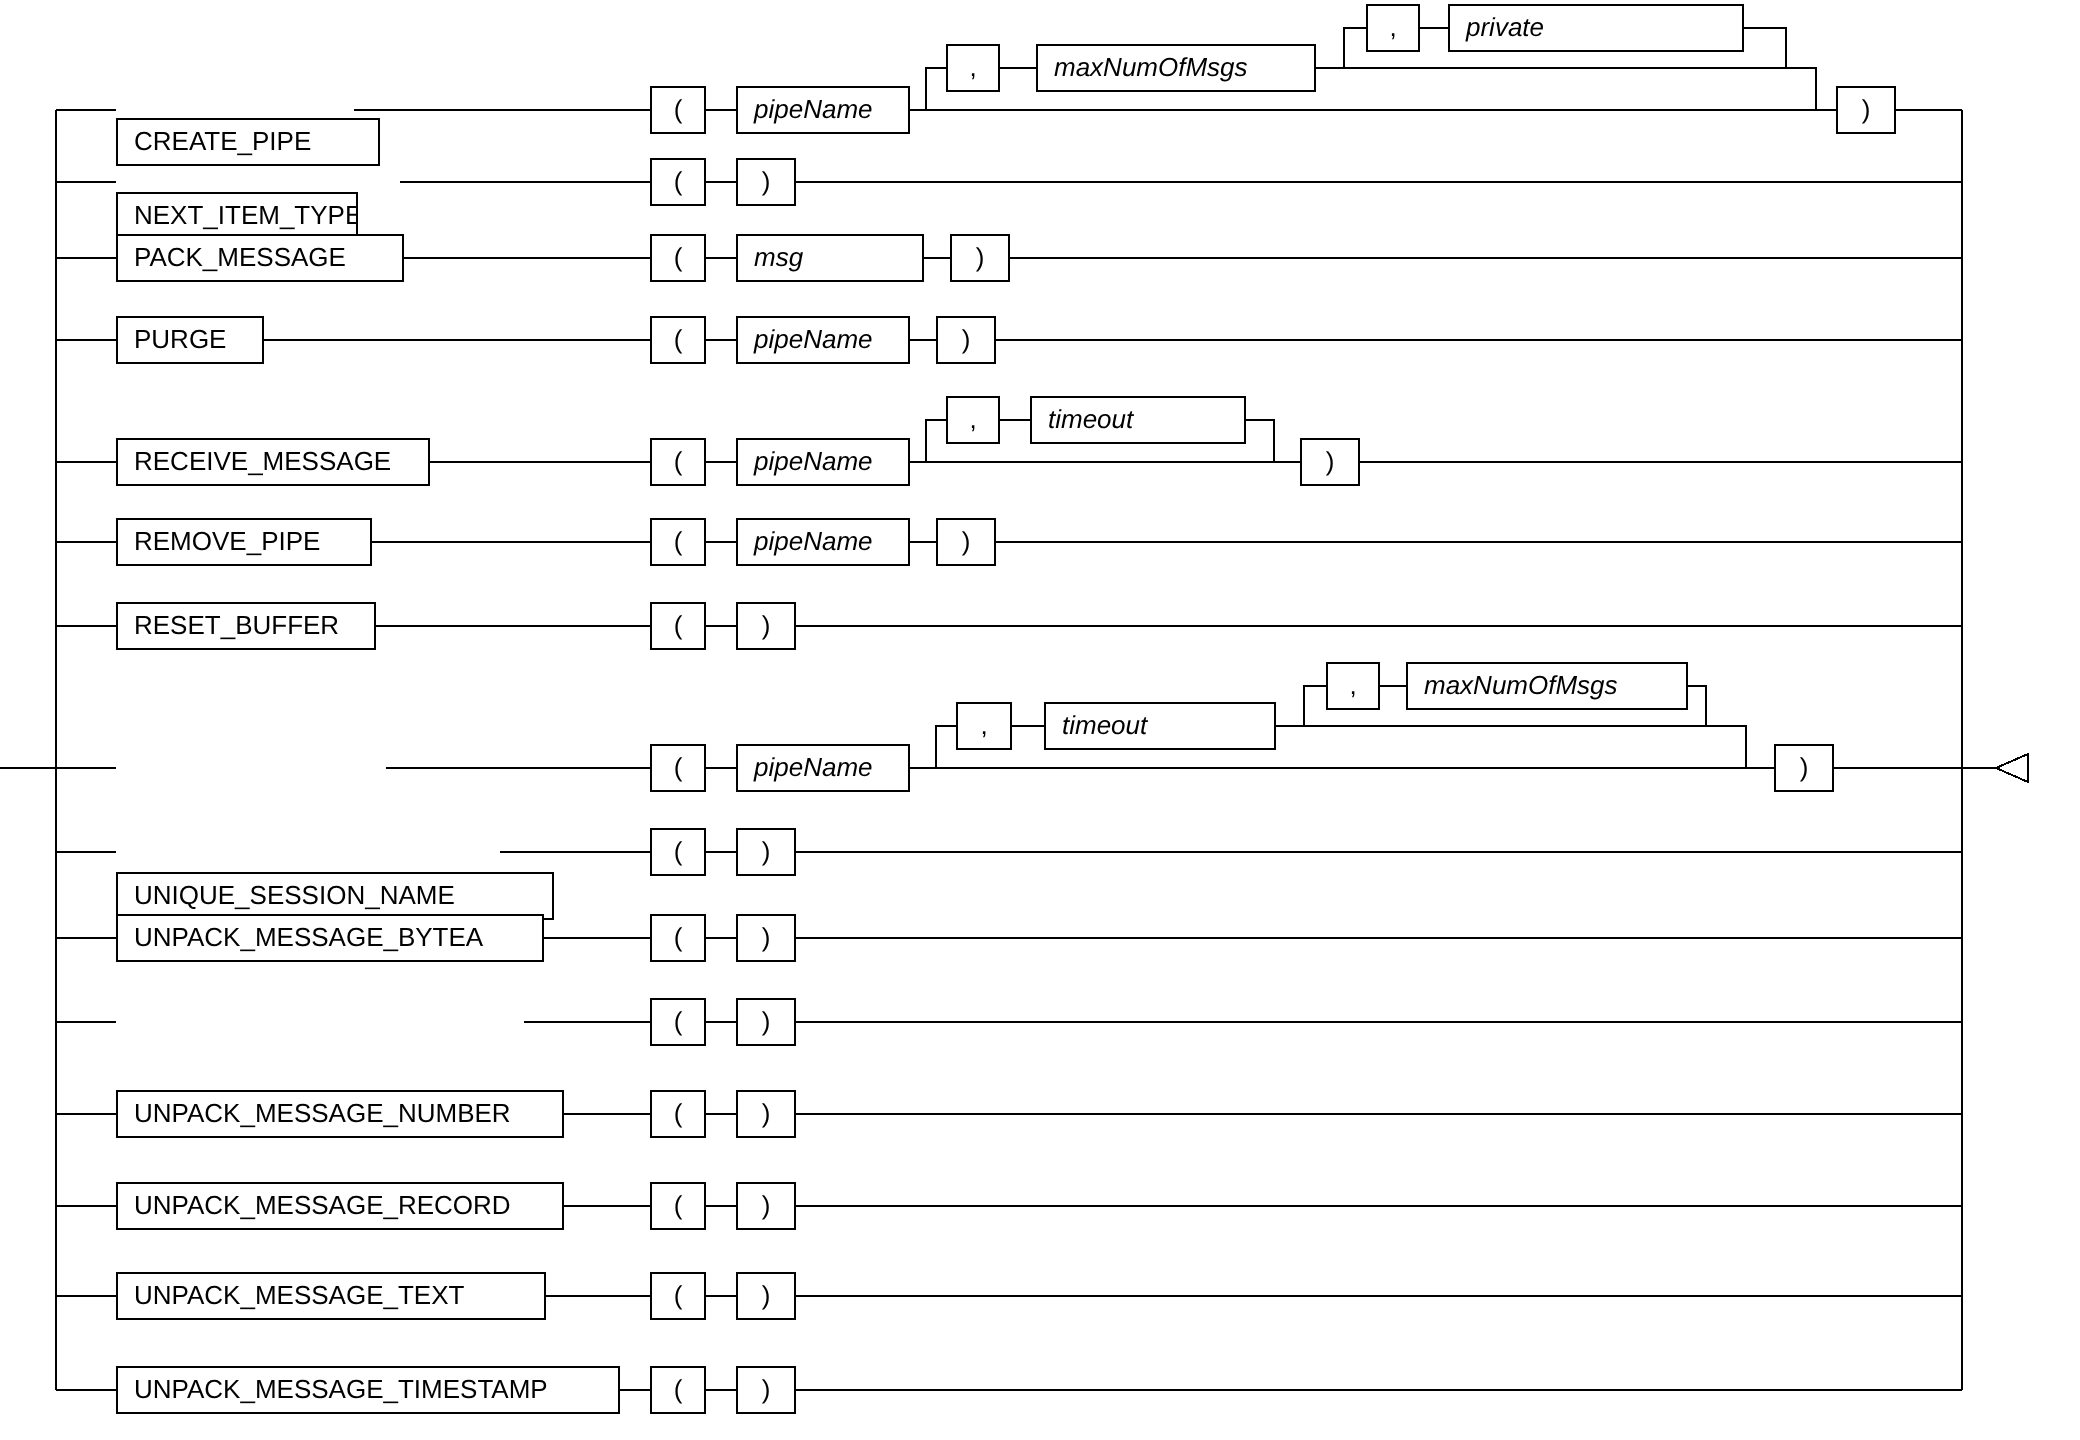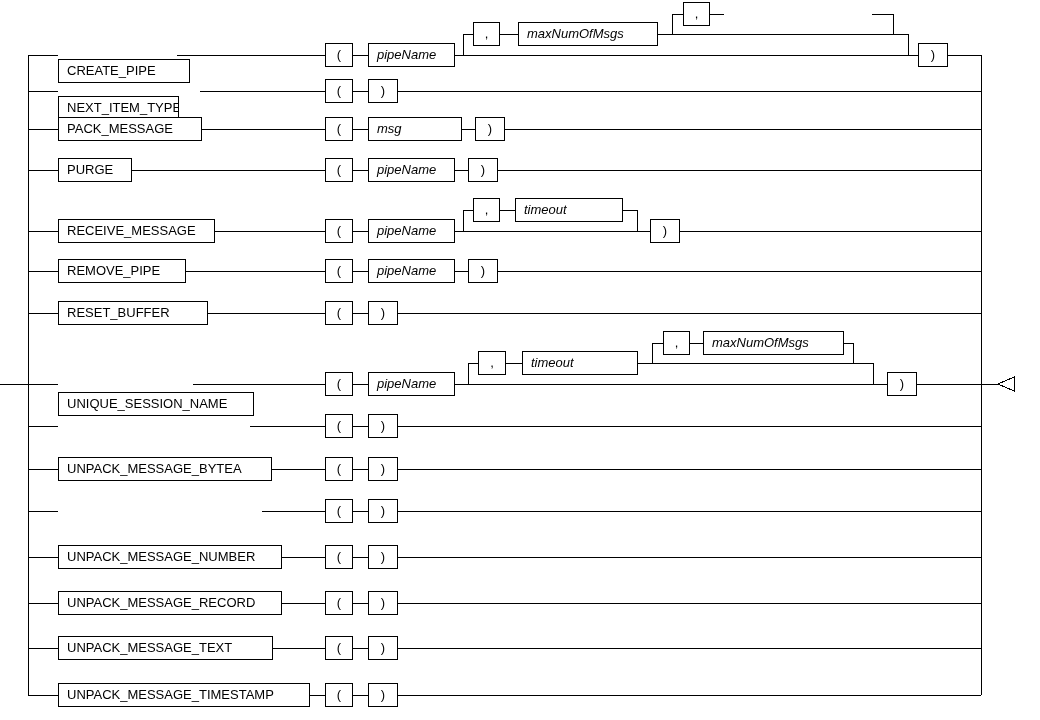--- a/index.html
+++ b/index.html
@@ -55,22 +55,22 @@
       <polygon points="998,384 1014,377 1014,391" fill="#ffffff"></polygon>
     </g>
   </svg>
 
   <div class="box" style="left:58px;top:59px;width:132px">CREATE_PIPE</div>
   <div class="box" style="left:58px;top:96px;width:121px">NEXT_ITEM_TYPE</div>
   <div class="box" style="left:58px;top:117px;width:144px">PACK_MESSAGE</div>
   <div class="box" style="left:58px;top:158px;width:74px">PURGE</div>
   <div class="box" style="left:58px;top:219px;width:157px">RECEIVE_MESSAGE</div>
   <div class="box" style="left:58px;top:259px;width:128px">REMOVE_PIPE</div>
-  <div class="box" style="left:58px;top:301px;width:150px">RESET_BUFFER</div>
-  <div class="box" style="left:58px;top:392px;width:196px">UNIQUE_SESSION_NAME</div>
+  <div class="box" style="left:58px;top:301px;width:130px">RESET_BUFFER</div>
+  <div class="box" style="left:58px;top:436px;width:219px">UNIQUE_SESSION_NAME</div>
   <div class="box" style="left:58px;top:457px;width:214px">UNPACK_MESSAGE_BYTEA</div>
   <div class="box" style="left:58px;top:545px;width:224px">UNPACK_MESSAGE_NUMBER</div>
   <div class="box" style="left:58px;top:591px;width:224px">UNPACK_MESSAGE_RECORD</div>
   <div class="box" style="left:58px;top:636px;width:215px">UNPACK_MESSAGE_TEXT</div>
   <div class="box" style="left:58px;top:683px;width:252px">UNPACK_MESSAGE_TIMESTAMP</div>
 
   <div class="box tok" style="left:325px;top:43px;width:28px">(</div>
   <div class="box tok" style="left:325px;top:79px;width:28px">(</div>
   <div class="box tok" style="left:325px;top:117px;width:28px">(</div>
   <div class="box tok" style="left:325px;top:158px;width:28px">(</div>
@@ -89,20 +89,21 @@
   <div class="box param" style="left:368px;top:43px;width:87px">pipeName</div>
   <div class="box param" style="left:368px;top:117px;width:94px">msg</div>
   <div class="box param" style="left:368px;top:158px;width:87px">pipeName</div>
   <div class="box param" style="left:368px;top:219px;width:87px">pipeName</div>
   <div class="box param" style="left:368px;top:259px;width:87px">pipeName</div>
   <div class="box param" style="left:368px;top:372px;width:87px">pipeName</div>
   <div class="box param" style="left:515px;top:198px;width:108px">timeout</div>
   <div class="box param" style="left:522px;top:351px;width:116px">timeout</div>
   <div class="box param" style="left:518px;top:22px;width:140px">maxNumOfMsgs</div>
   <div class="box param" style="left:703px;top:331px;width:141px">maxNumOfMsgs</div>
+  <div class="box param" style="left:724px;top:2px;width:148px">private</div>
 
   <div class="box tok" style="left:473px;top:22px;width:27px">,</div>
   <div class="box tok" style="left:683px;top:2px;width:27px">,</div>
   <div class="box tok" style="left:473px;top:198px;width:27px">,</div>
   <div class="box tok" style="left:478px;top:351px;width:28px">,</div>
   <div class="box tok" style="left:663px;top:331px;width:27px">,</div>
 
   <div class="box tok" style="left:918px;top:43px;width:30px">)</div>
   <div class="box tok" style="left:368px;top:79px;width:30px">)</div>
   <div class="box tok" style="left:475px;top:117px;width:30px">)</div>

